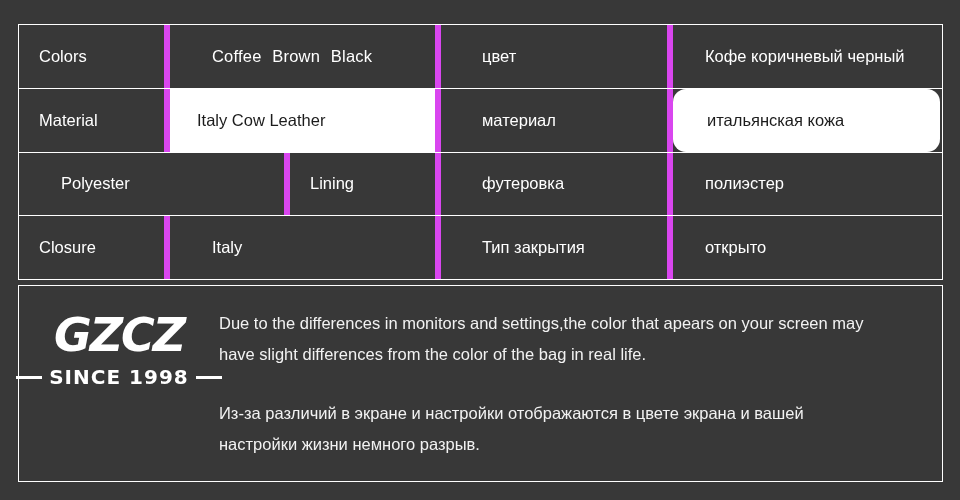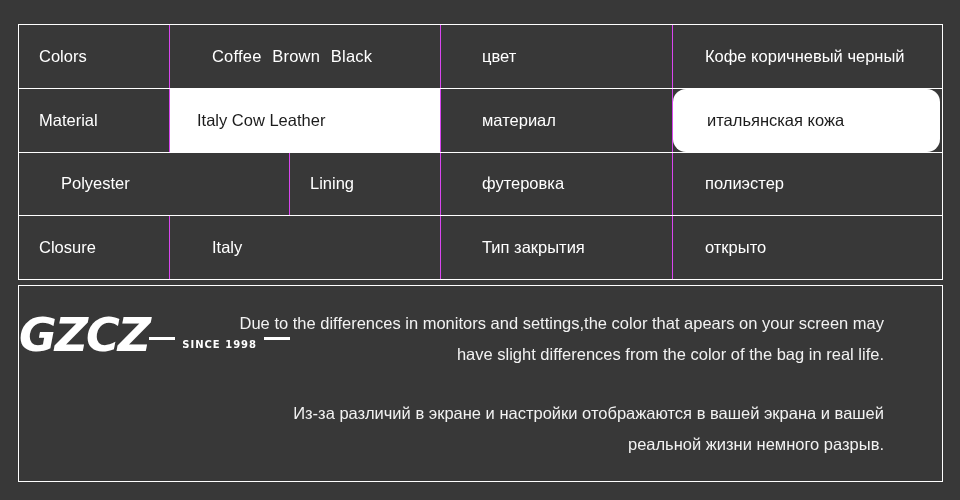--- a/index.html
+++ b/index.html
@@ -31,21 +31,21 @@
   .spec-row {
     display: flex;
     flex: 1 1 0;
     border-bottom: 1px solid #ffffff;
   }
   .spec-row:last-child { border-bottom: none; }
 
   .spec-cell {
     display: flex;
     align-items: center;
-    border-right: 1px solid #d946ef;
+    border-right: 6px solid #d946ef;
     background: #383838;
     color: #ffffff;
     font-size: 16.5px;
     overflow: hidden;
     white-space: nowrap;
   }
   .spec-cell:last-child { border-right: none; }
 
   
   .col-1 { width: 151px; padding-left: 20px; }
@@ -74,21 +74,21 @@
     border: 1px solid #ffffff;
     display: flex;
     align-items: flex-start;
   }
 
   #brand-logo {
     width: 200px;
     flex: 0 0 200px;
     padding-top: 26px;
     display: flex;
-    flex-direction: row;
+    flex-direction: column;
     align-items: center;
     user-select: none;
   }
 
   .logo-wordmark {
     font-family: "DejaVu Sans", sans-serif;
     font-size: 46px;
     font-weight: bold;
     font-style: italic;
     color: #ffffff;
@@ -102,33 +102,31 @@
     align-items: center;
     gap: 7px;
   }
   .logo-rule {
     width: 26px;
     height: 3px;
     background: #ffffff;
   }
   .logo-since-text {
     font-family: "DejaVu Sans", sans-serif;
-    font-size: 10px;
+    font-size: 20px;
     font-weight: bold;
     color: #ffffff;
     letter-spacing: 1px;
     white-space: nowrap;
-    margin-top: 12px;
   }
 
   #disclaimer-text {
     flex: 1 1 auto;
     padding-top: 22px;
     padding-right: 24px;
-    text-align: right;
   }
 
   .disclaimer-paragraph {
     color: #f2f2f2;
     font-size: 16.5px;
     line-height: 31px;
     max-width: 665px;
   }
   .disclaimer-paragraph + .disclaimer-paragraph {
     margin-top: 28px;
@@ -175,16 +173,16 @@
     <div class="logo-wordmark">GZCZ</div>
     <div class="logo-since">
       <span class="logo-rule"></span>
       <span class="logo-since-text">SINCE 1998</span>
       <span class="logo-rule"></span>
     </div>
   </div>
 
   <div id="disclaimer-text">
     <p class="disclaimer-paragraph">Due to the differences in monitors and settings,the color that apears on your screen may have slight differences from the color of the bag in real life.</p>
-    <p class="disclaimer-paragraph">Из-за различий в экране и настройки отображаются в вашей экрана и вашей реальной жизни немного разрыв.</p>
+    <p class="disclaimer-paragraph">Из-за различий в экране и настройки отображаются в цвете экрана и вашей настройки жизни немного разрыв.</p>
   </div>
 
 </div>
 
 </body></html>

